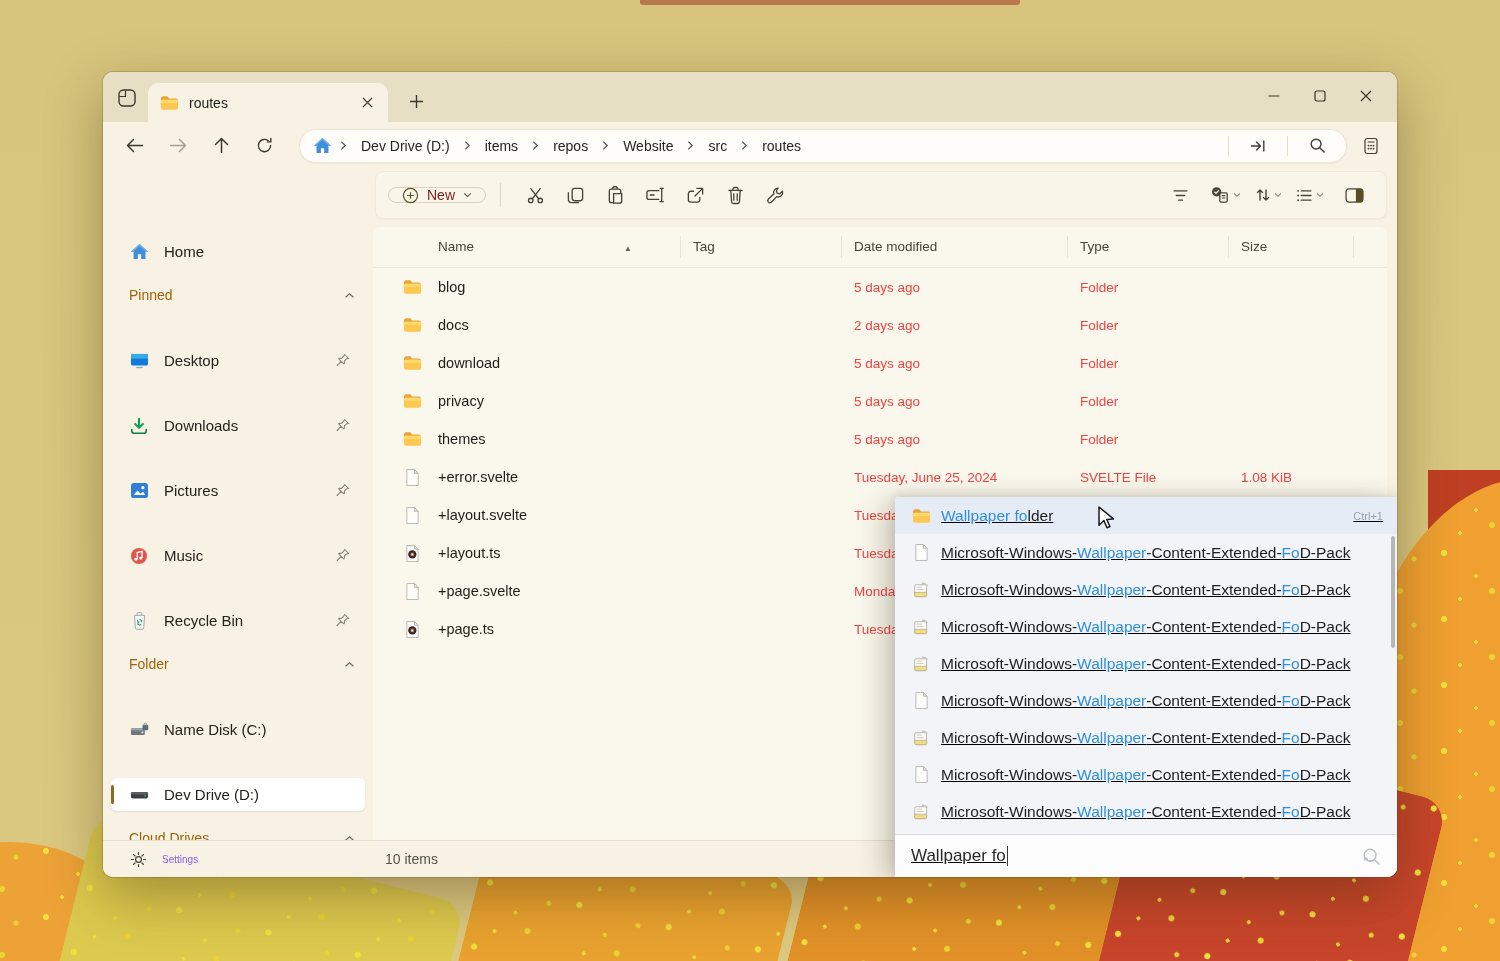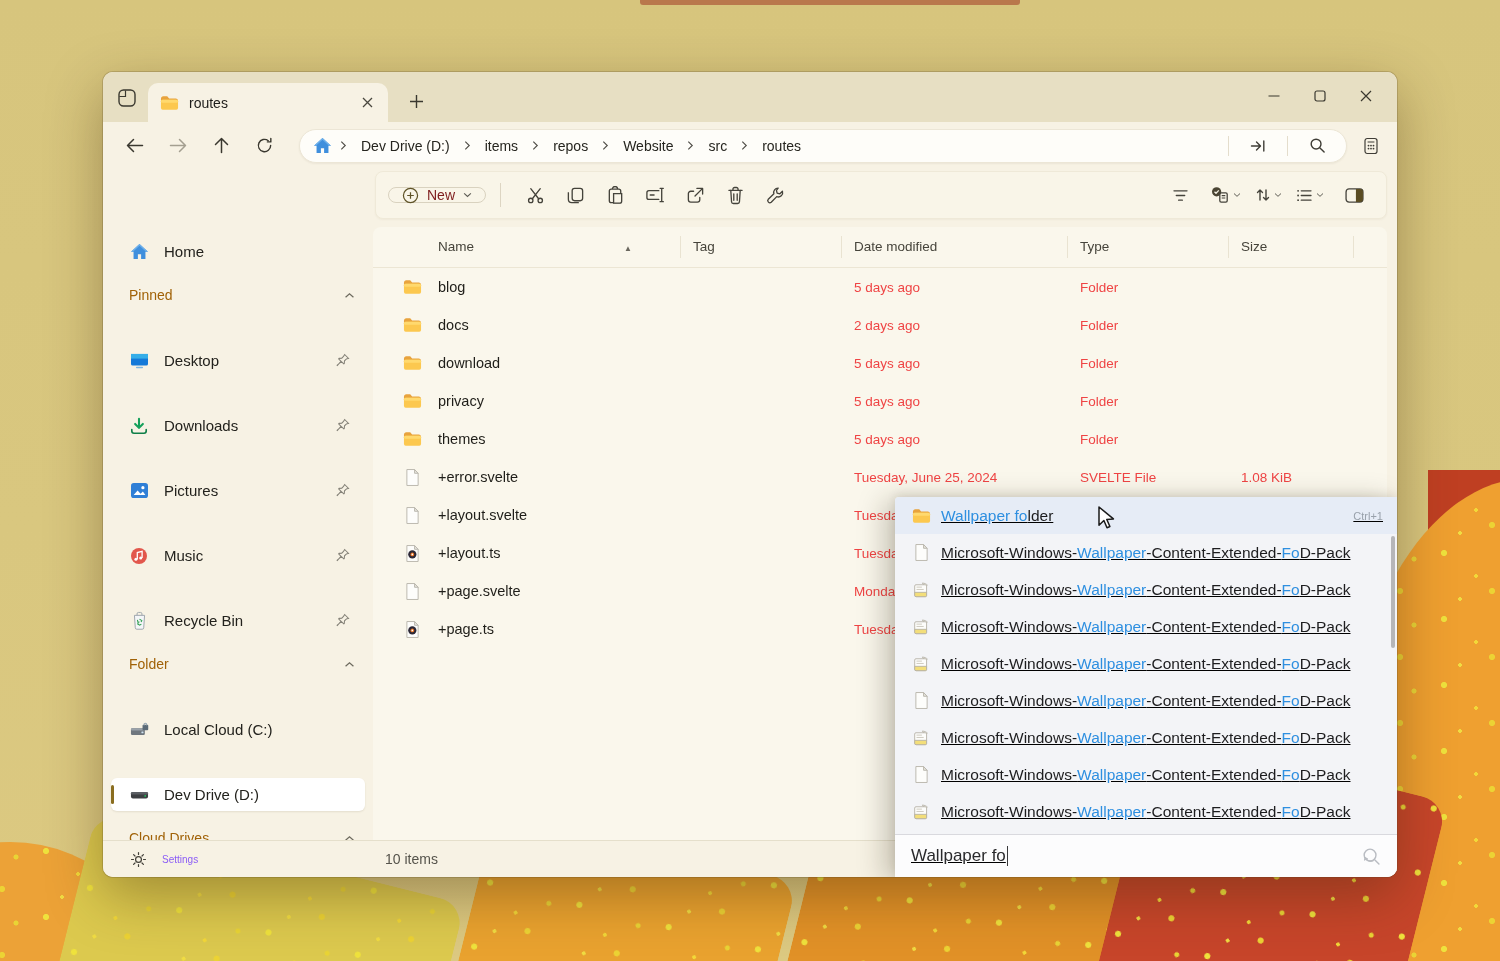--- a/index.html
+++ b/index.html
@@ -504,21 +504,21 @@
       <span class="accent"></span>
       <span class="si-icon">
                 <svg width="19" height="16" viewBox="0 0 20 16">
                   <rect x="1" y="6.2" width="14.6" height="7" rx="1.3" fill="#6f777e"></rect>
                   <rect x="1" y="6.2" width="14.6" height="2.4" rx="1.2" fill="#9aa2a9"></rect>
                   <rect x="12" y="9.6" width="2.2" height="1.7" rx=".4" fill="#cfe3f2"></rect>
                   <rect x="13.2" y="2.6" width="6" height="5.6" rx="1" fill="#5b6a76"></rect>
                   <path d="M14.8 3.2v-.8a1.4 1.4 0 0 1 2.8 0v.8" stroke="#93a4b0" fill="none" stroke-width="1.1"></path>
                 </svg>
               </span>
-      <span class="si-label">Local Cloud (C:)</span>
+      <span class="si-label">Name Disk (C:)</span>
       </div>
             <div class="side-item selected">
       <span class="accent"></span>
       <span class="si-icon">
                 <svg width="19" height="12" viewBox="0 0 20 12">
                   <rect x="1" y="2.8" width="18" height="6.8" rx="2" fill="#3c3f42"></rect>
                   <rect x="1" y="2.8" width="18" height="2.6" rx="1.3" fill="#5a5e63"></rect>
                   <circle cx="16" cy="7" r=".9" fill="#1ec85a"></circle>
                 </svg>
               </span>

